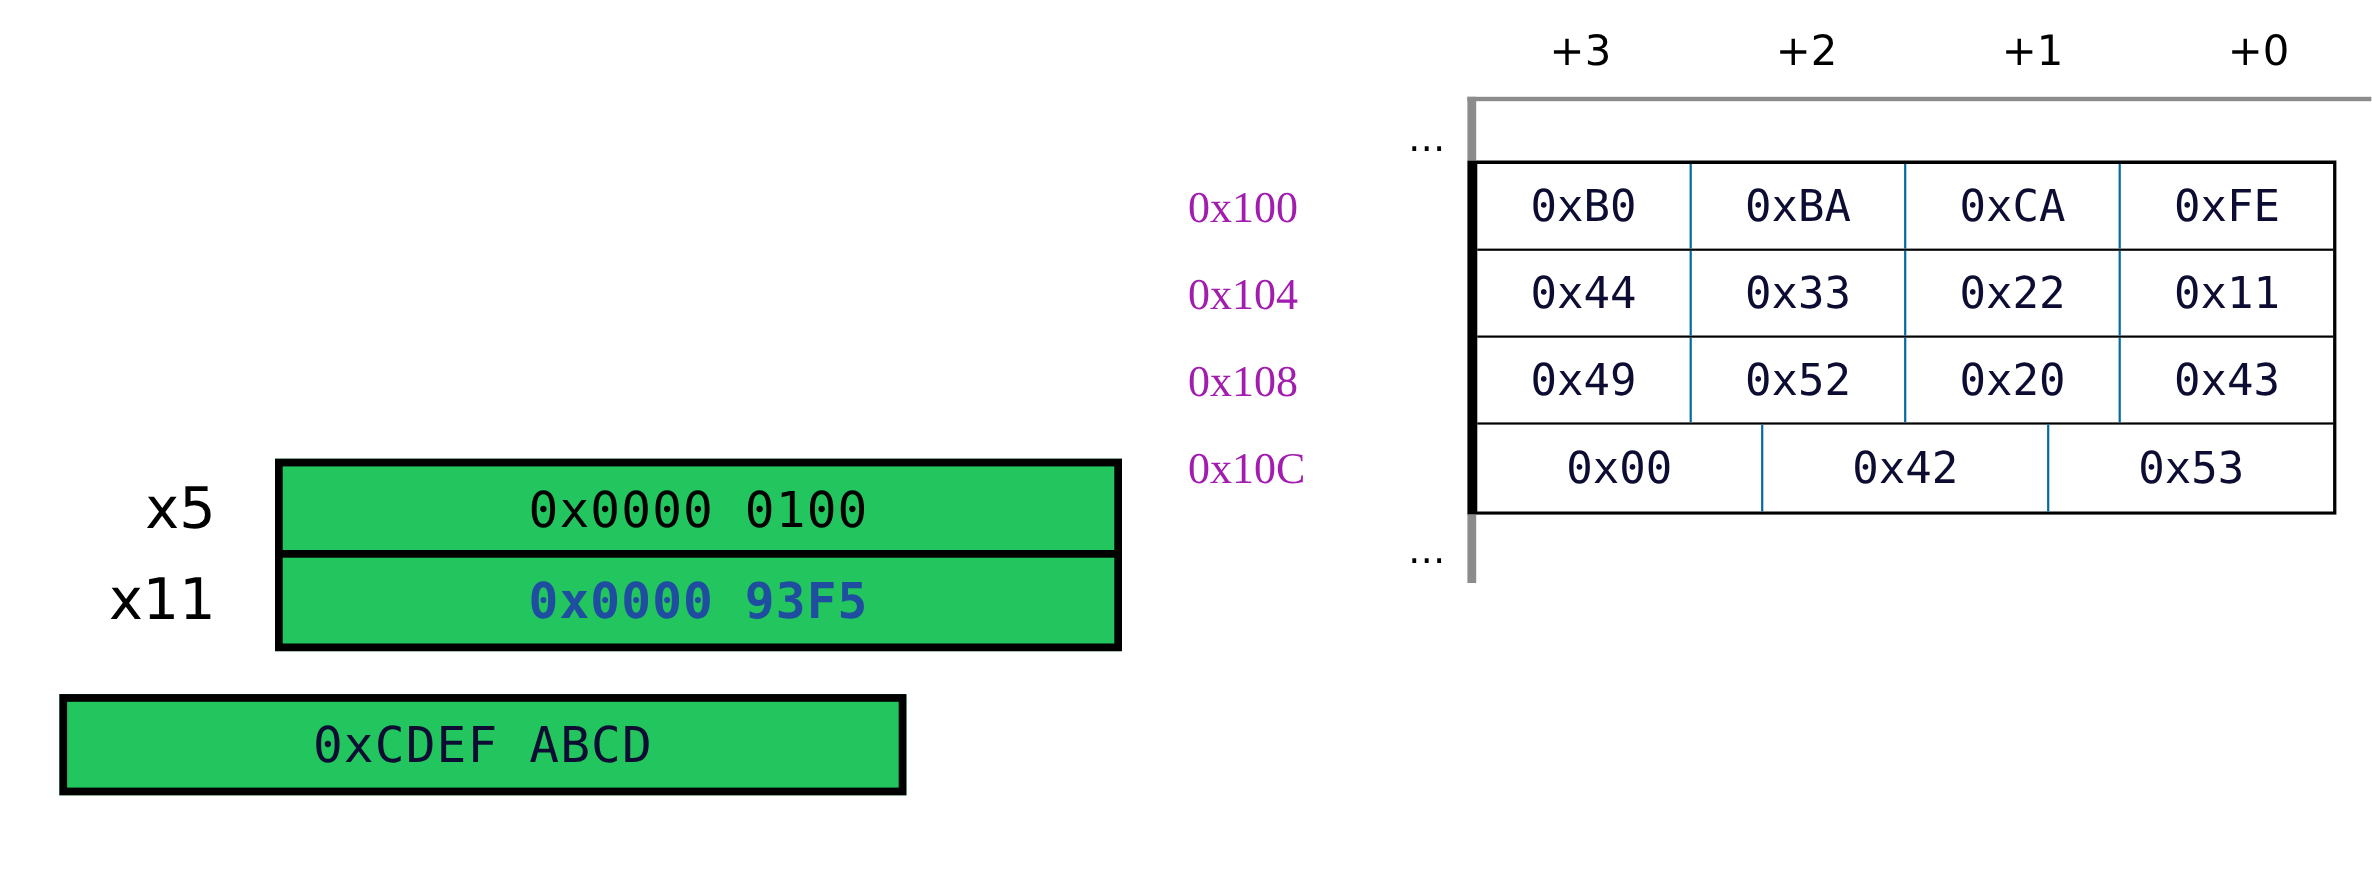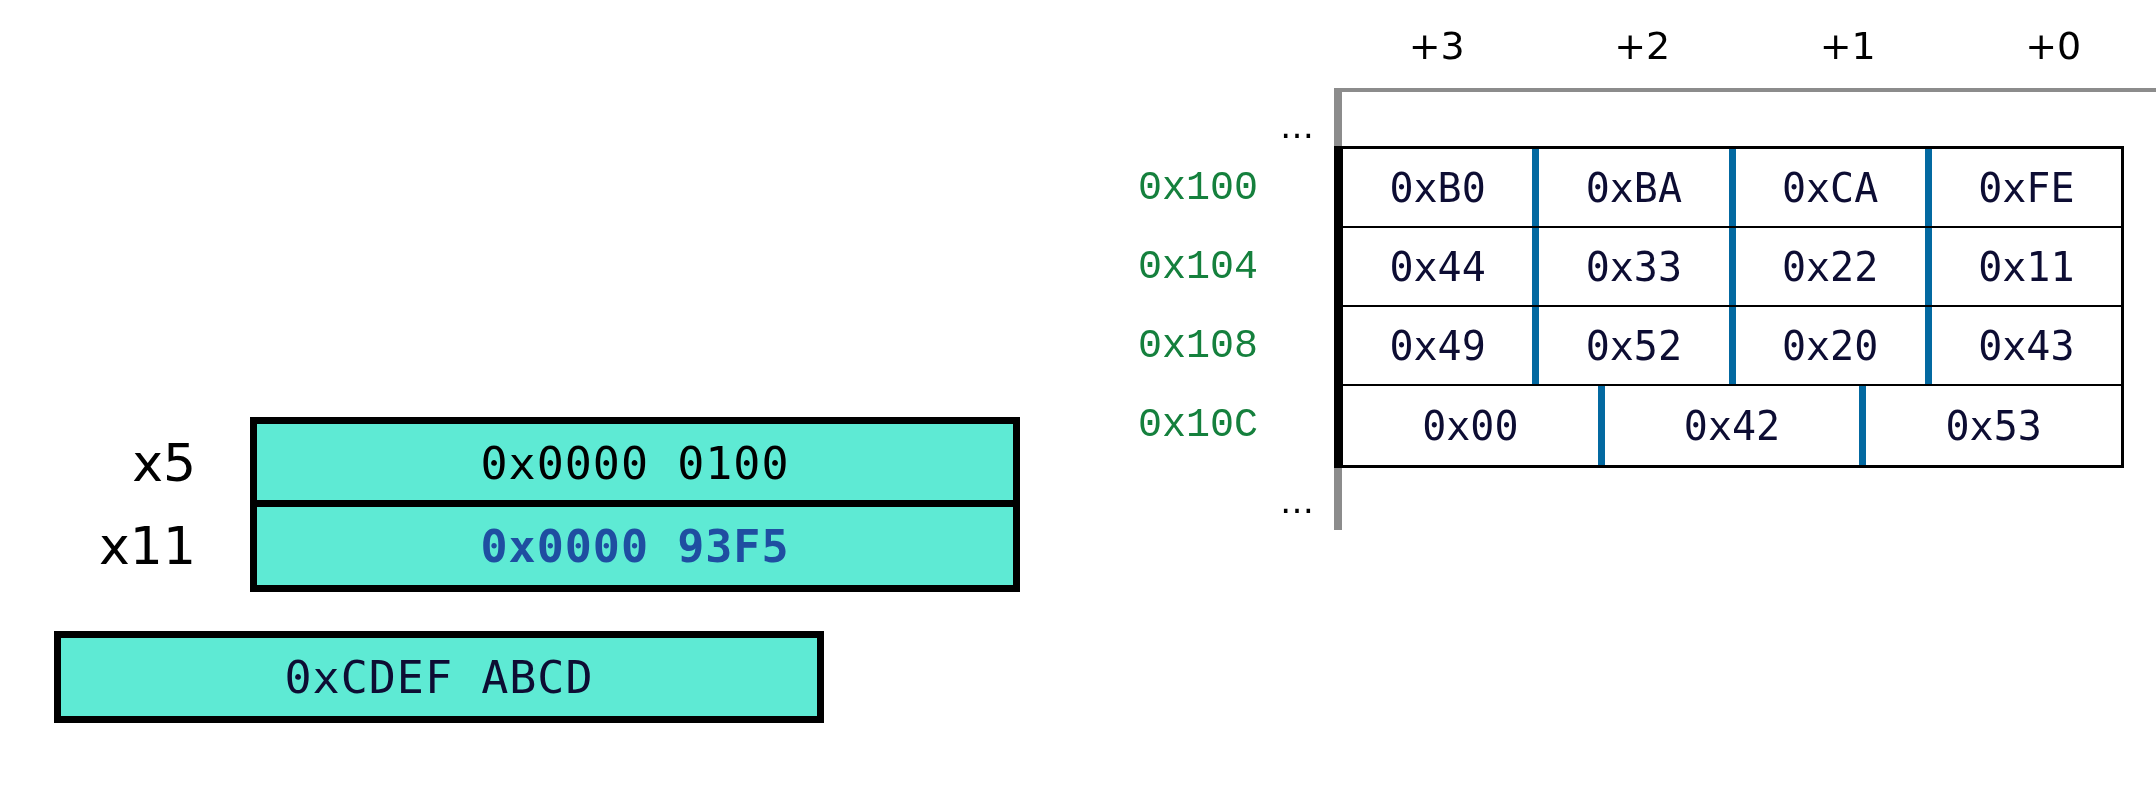--- a/index.html
+++ b/index.html
@@ -47,21 +47,21 @@
     padding-right: 0px;
     letter-spacing: 0px;
   }
 
   .reg-box {
     margin-left: 54px;
     width: 770px;
     height: 92px;
     box-sizing: border-box;
     border: 7px solid #000000;
-    background: #5eead4;
+    background: #22c55e;
     display: flex;
     align-items: center;
     justify-content: center;
   }
 
   .reg-value {
     font-family: "DejaVu Sans Mono", monospace;
     font-size: 45px;
     letter-spacing: 1px;
     white-space: pre;
@@ -152,40 +152,40 @@
     display: flex;
     height: 79px;
     box-sizing: border-box;
     border-bottom: 2px solid #000000;
   }
   .mem-row:last-child { border-bottom: none; }
 
   .mem-cell {
     flex: 1 1 0;
     box-sizing: border-box;
-    border-right: 7px solid #0369a1;
+    border-right: 2px solid #0369a1;
     display: flex;
     align-items: center;
     justify-content: center;
     font-family: "DejaVu Sans Mono", monospace;
     font-size: 40px;
     color: #0d0d33;
     letter-spacing: 0px;
   }
   .mem-cell:last-child { border-right: none; text-align: right; }
 
   
   .mem-row-label {
     position: absolute;
     left: 0px;
     width: 236px;
-    text-align: center;
-    font-family: Liberation Mono, monospace;
+    text-align: left;
+    font-family: Liberation Serif, serif;
     font-size: 40px;
-    color: #15803d;
+    color: #a21caf;
     line-height: 79px;
     letter-spacing: 0px;
   }
   #mem-row-label-0 { top: 149px; }
   #mem-row-label-1 { top: 228px; }
   #mem-row-label-2 { top: 307px; }
   #mem-row-label-3 { top: 386px; }
 </style>
 </head>
 <body>

